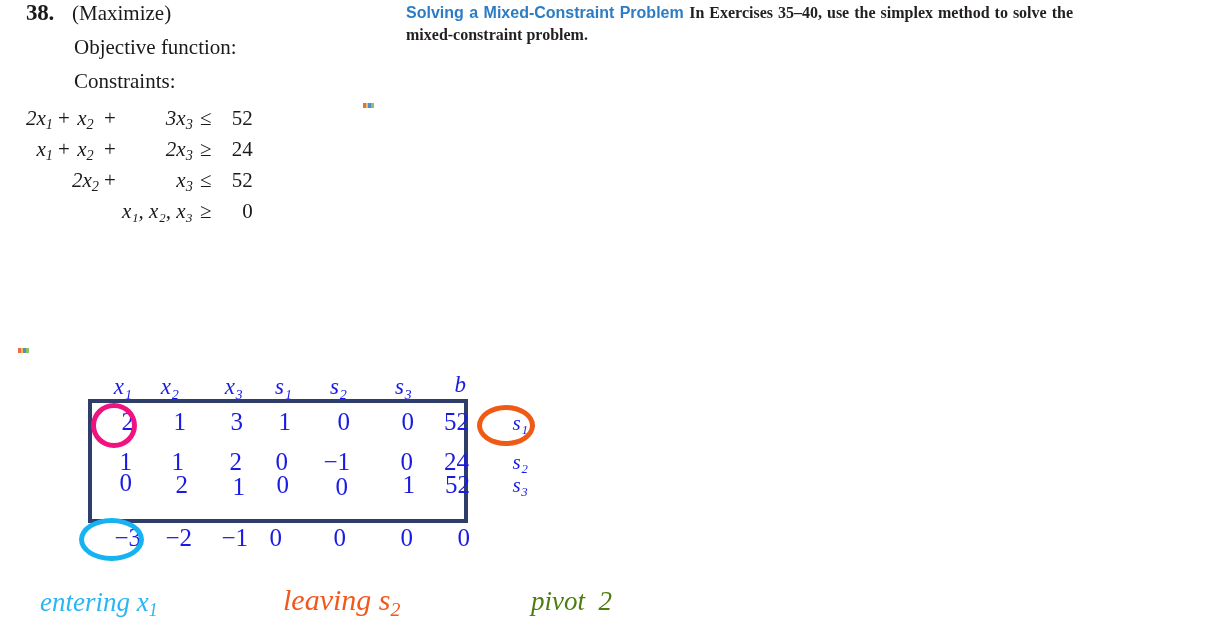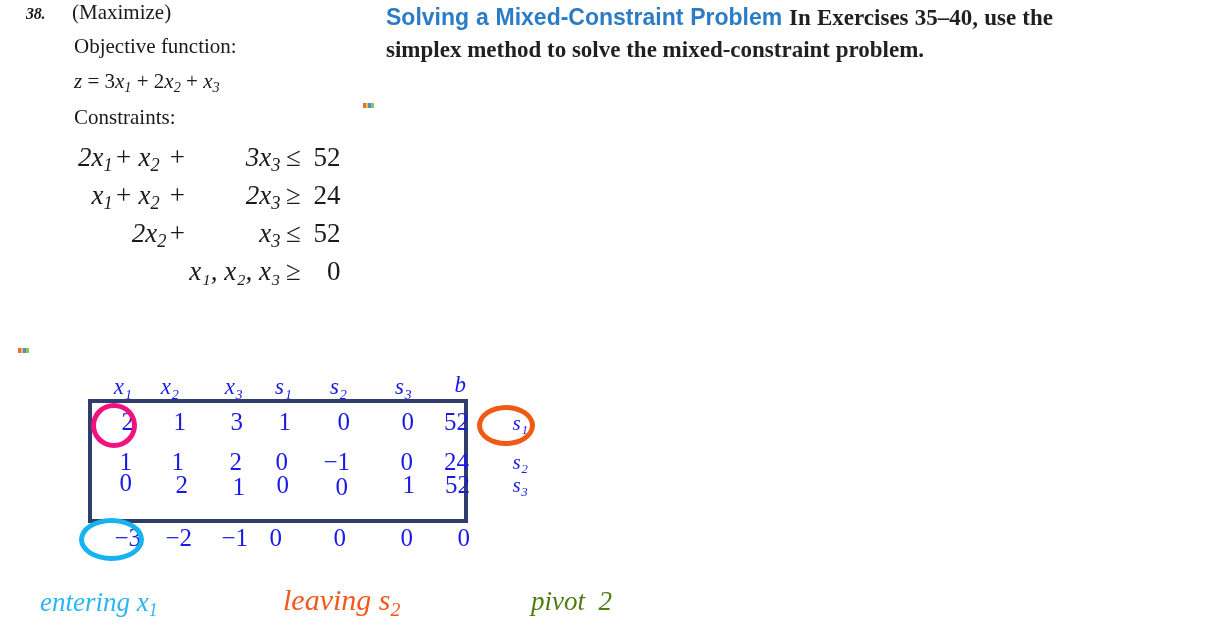--- a/index.html
+++ b/index.html
@@ -22,25 +22,24 @@
     left: 26px;
     top: 0px;
     width: 360px;
   }
   .ex-row {
     display: flex;
     align-items: baseline;
   }
   #exercise-number {
     font-weight: bold;
-    font-size: 16px;
+    font-size: 23px;
     width: 46px;
     flex: 0 0 46px;
     letter-spacing: -0.2px;
-    font-style: italic;
   }
   #exercise-maximize {
     font-size: 21px;
   }
   .ex-indent {
     margin-left: 48px;
   }
   #objective-label, #constraints-label {
     font-size: 21px;
     margin-top: 9px;
@@ -53,43 +52,42 @@
   .mvar { font-style: italic; }
   .sub {
     font-size: 0.68em;
     vertical-align: -0.28em;
     font-style: italic;
   }
 
   
   #constraints-table {
     margin-top: 10px;
-    margin-left: 52px;
     border-collapse: collapse;
-    font-size: 27px;
+    font-size: 21px;
   }
   #constraints-table td {
     padding: 2px 0px;
     white-space: nowrap;
     vertical-align: baseline;
   }
   .c-t1 { text-align: right; padding-right: 3px !important; }
   .c-op { text-align: center; width: 16px; }
   .c-t2 { text-align: center; padding-right: 3px !important; }
   .c-t3 { text-align: right; padding-left: 4px !important; }
   .c-rel { text-align: center; width: 26px; }
   .c-rhs { text-align: right; width: 34px; }
 
   
   #instruction-block {
     position: absolute;
-    left: 386px;
+    left: 406px;
     top: 2px;
     width: 667px;
-    font-size: 23px;
+    font-size: 16px;
     line-height: 1.38;
     text-align: justify;
     font-family: "Liberation Sans", sans-serif;
   }
   #instruction-title {
     color: #2b7cc4;
     font-weight: bold;
   }
   #instruction-body {
     color: #231f20;
@@ -195,29 +193,20 @@
 <body>
 
 <div id="exercise-block">
   <div class="ex-row">
     <span id="exercise-number">38.</span>
     <span id="exercise-maximize">(Maximize)</span>
   </div>
 
   <div id="objective-label" class="ex-indent">Objective function:</div>
 
-  <div id="objective-equation" class="ex-indent">
-    <span class="mvar">z</span>
-    <span>=</span>
-    <span><span>3</span><span class="mvar">x</span><span class="sub">1</span></span>
-    <span>+</span>
-    <span><span>2</span><span class="mvar">x</span><span class="sub">2</span></span>
-    <span>+</span>
-    <span><span></span><span class="mvar">x</span><span class="sub">3</span></span>
-  </div>
 
   <div id="constraints-label" class="ex-indent">Constraints:</div>
 
   <table id="constraints-table">
     <tbody>
       <tr>
         <td class="c-t1"><span class="mvar">2x</span><span class="sub">1</span></td>
         <td class="c-op">+</td>
         <td class="c-t2"><span class="mvar">x</span><span class="sub">2</span></td>
         <td class="c-op">+</td>

